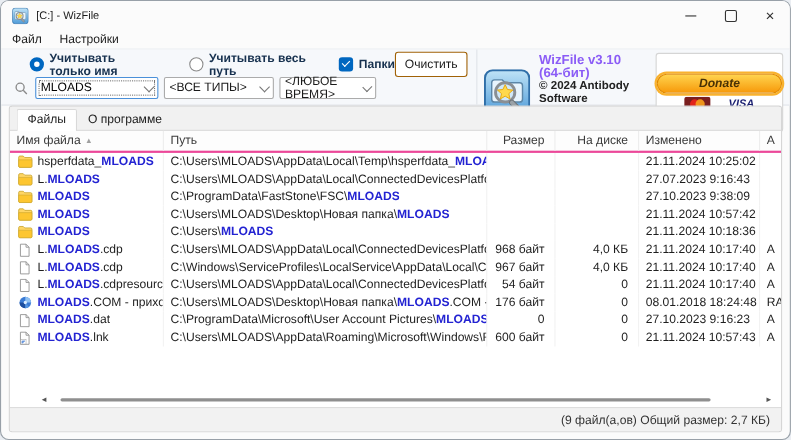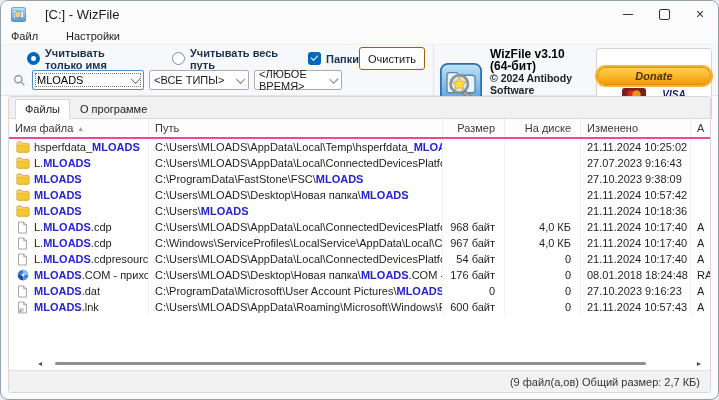--- a/index.html
+++ b/index.html
@@ -1,27 +1,27 @@
 <!DOCTYPE html>
 <html><head>
 <meta charset="utf-8">
 <style>
   html,body{margin:0;padding:0}
   body{width:719px;height:400px;background:#e9edf2;font-family:"Liberation Sans",sans-serif;font-size:11px;color:#1e1e1e;overflow:hidden}
   .window{position:absolute;inset:0;background:#fbfbfb;border:1px solid #98a0a8;border-radius:8px;overflow:hidden;display:flex;flex-direction:column;box-sizing:border-box}
   
   .titlebar{height:26px;display:flex;align-items:center;padding-left:10px;background:#fbfbfb;flex:0 0 auto}
-  .titlebar .ttl{margin-left:19px;font-size:13px;color:#1a1a1a}
+  .titlebar .ttl{margin-left:7px;font-size:10px;color:#1a1a1a}
   .ctls{margin-left:auto;display:flex;height:100%}
   .ctl{width:36px;height:100%;display:flex;align-items:center;justify-content:center;color:#333}
   .ctl-min-bar{width:10px;height:1px;background:#333}
   .ctl-max-box{width:9px;height:9px;border:1px solid #333;border-radius:2px}
   .ctl-close-x{font-size:14px;line-height:1}
   
-  .menubar{height:17px;display:flex;align-items:center;gap:28px;padding-left:10px;background:#fbfbfb;flex:0 0 auto}
+  .menubar{height:17px;display:flex;align-items:center;gap:16px;padding-left:10px;background:#fbfbfb;flex:0 0 auto}
   .menu-item{cursor:default}
   
   .toolbar{height:50px;background:#f6f8fb;border-top:1px solid #eef0f3;border-bottom:1px solid #e1e4e9;display:flex;flex:0 0 auto}
   .tb-left{width:432px;display:flex;flex-direction:column;justify-content:space-evenly;padding:3px 0 3px 12px;box-sizing:border-box}
   .tb-rowA{display:flex;align-items:center;height:20px}
   .tb-rowB{display:flex;align-items:center;height:22px;gap:5px}
   .radio{width:13px;height:13px;border-radius:50%;box-sizing:border-box;background:#fff;flex:0 0 auto}
   .radio.on{border:4px solid #0067c0}
   .radio.off{border:1px solid #8a8a8a}
   .ctl-label{margin-left:5px;font-weight:bold;color:#17314f}
@@ -29,21 +29,21 @@
   .checkbox::after{content:"";position:absolute;left:3px;top:3px;width:6px;height:3px;border-left:1.5px solid #fff;border-bottom:1.5px solid #fff;transform:rotate(-45deg)}
   .clear-btn{margin-left:auto;margin-right:8px;width:78px;height:21px;background:#fff;border:1px solid #a16207;border-radius:3px;display:flex;align-items:center;justify-content:center;color:#1a1a1a}
   .combo{height:20px;background:#fff;border:1px solid #ababab;border-radius:2px;display:flex;align-items:center;box-sizing:border-box;padding:0 4px;color:#1a1a1a}
   .combo .chev{margin-left:auto;width:6px;height:6px;border-right:1.3px solid #777;border-bottom:1.3px solid #777;transform:rotate(45deg) translate(-1px,-1px)}
   .combo-search{width:112px;border:1px solid #4a90d9;outline:1px dotted #777;outline-offset:-4px}
   .combo-search input{border:none;outline:none;width:80px;font-family:"Liberation Sans",sans-serif;font-size:11px;padding:0;background:transparent}
   .w-type{width:100px}.w-size{width:104px}.w-time{width:88px}
   .tb-right{flex:1;border-left:1px solid #e0e3e8;display:flex;flex-direction:column;padding:3px 6px 1px 6px}
   .info-row{display:flex;align-items:center;gap:8px;flex:1}
   .info-text{line-height:12px}
-  .info-title{font-weight:bold;font-size:12px;color:#000000}
+  .info-title{font-weight:bold;font-size:12px;color:#8b5cf6}
   .info-line{font-size:10.5px;color:#222;font-weight:bold}
   .donate-box{margin-left:auto;width:132px;border:1px solid #d5d5d5;border-radius:3px;background:#fff;display:flex;flex-direction:column;align-items:center;justify-content:center;gap:3px;align-self:stretch;padding:3px 0}
   .donate-btn{width:112px;height:16px;border-radius:9px;background:linear-gradient(#ffd34d,#f79a0b);border:1px solid #e08a00;box-shadow:0 0 0 2px #f9b22e;display:flex;align-items:center;justify-content:center;font-style:italic;font-weight:bold;font-size:11px;color:#4a3205}
   .cards{display:flex;align-items:center;gap:16px}
   .visa{font-style:italic;font-weight:bold;font-size:10px;color:#1a1f71}
   .donate-note{font-size:8px;color:#555;text-align:center;padding:2px 0 1px}
   
   .content{flex:1;margin:0 7px 6px;border:1px solid #d6d6d6;border-radius:3px;background:#fff;display:flex;flex-direction:column;overflow:hidden}
   .tabstrip{height:21px;background:#f1f1f1;border-bottom:1px solid #d9d9d9;display:flex;align-items:flex-end;padding-left:6px;flex:0 0 auto}
   .tab{padding:3px 9px;font-size:11px;border:1px solid transparent;border-bottom:none;color:#222}

